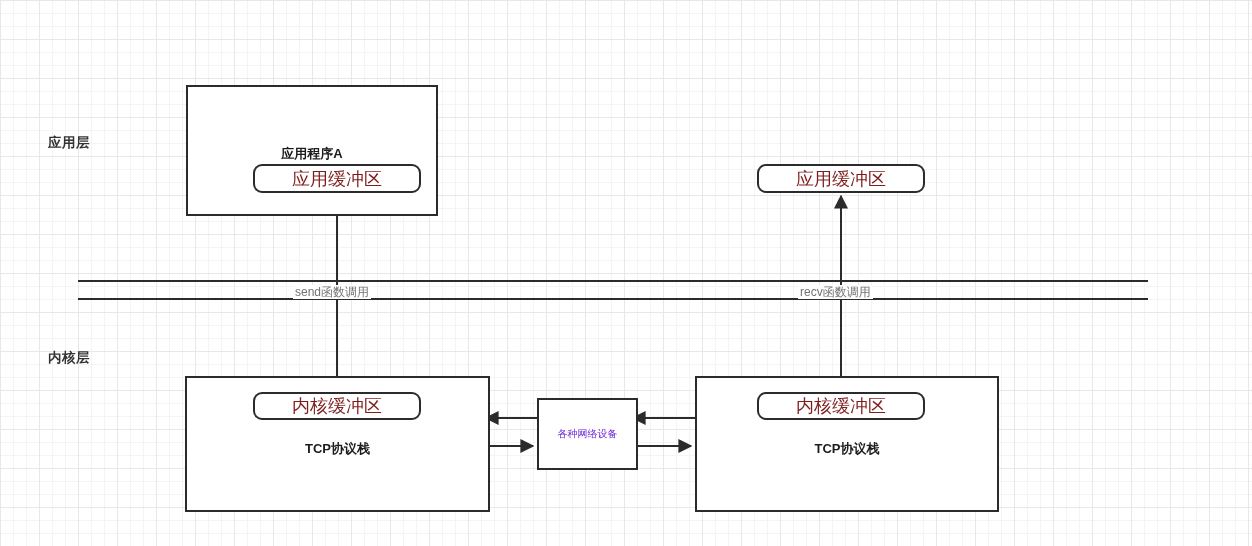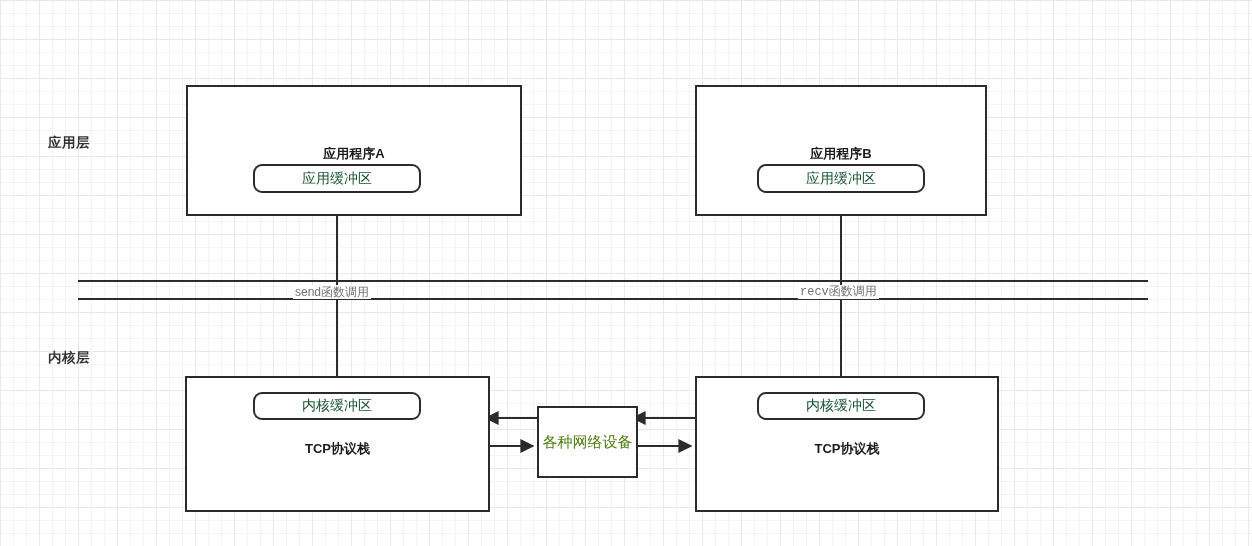--- a/index.html
+++ b/index.html
@@ -60,48 +60,47 @@
   }
   .buffer-box {
     position: absolute;
     background: #ffffff;
     border: 2px solid #2b2b2b;
     border-radius: 9px;
     box-sizing: border-box;
     display: flex;
     align-items: center;
     justify-content: center;
-    font-size: 14px;
-    color: #14532d;
+    font-size: 18px;
+    color: #7f1d1d;
     white-space: nowrap;
   }
   .mid-box {
     position: absolute;
     background: #ffffff;
     border: 2px solid #2b2b2b;
     box-sizing: border-box;
     display: flex;
     align-items: center;
     justify-content: center;
-    font-size: 15px;
-    color: #4d7c0f;
+    font-size: 10px;
+    color: #6d28d9;
     white-space: nowrap;
-    margin-top: 8px;
   }
   .call-label {
     position: absolute;
     background: #ffffff;
     font-size: 12px;
     color: #737373;
     white-space: nowrap;
     padding: 0 2px;
     line-height: 14px;
   }
   #label-send { left: 293px; top: 285px; }
-  #label-recv { left: 798px; top: 285px; font-family: Liberation Mono, monospace; }
+  #label-recv { left: 798px; top: 285px; }
 
   .watermark {
     position: absolute;
     right: 20px;
     bottom: 9px;
     font-size: 16px;
     color: #c2c2c6;
     white-space: nowrap;
     letter-spacing: 0.6px;
   }
@@ -130,28 +129,25 @@
     <line x1="637" y1="418" x2="486" y2="418" stroke="#2b2b2b" stroke-width="2" marker-end="url(#arrow-end)"></line>
 
     <line x1="637" y1="446" x2="691" y2="446" stroke="#2b2b2b" stroke-width="2" marker-end="url(#arrow-end)"></line>
 
     <line x1="695" y1="418" x2="633" y2="418" stroke="#2b2b2b" stroke-width="2" marker-end="url(#arrow-end)"></line>
   </svg>
 
   <div class="layer-label" id="label-app">应用层</div>
   <div class="layer-label" id="label-kernel">内核层</div>
 
-  <div class="outer-box" style="left:186px; top:85px; width:336px; height:131px;">
+  <div class="outer-box" style="left:186px; top:85px; width:252px; height:131px;">
     <div class="box-title" style="top:58px;">应用程序A</div>
   </div>
   <div class="buffer-box" style="left:253px; top:164px; width:168px; height:29px;">应用缓冲区</div>
 
-  <div class="outer-box" style="left:695px; top:85px; width:292px; height:131px;">
-    <div class="box-title" style="top:58px;">应用程序B</div>
-  </div>
   <div class="buffer-box" style="left:757px; top:164px; width:168px; height:29px;">应用缓冲区</div>
 
   <div class="outer-box" style="left:185px; top:376px; width:305px; height:136px;">
     <div class="box-title" style="top:62px;">TCP协议栈</div>
   </div>
   <div class="buffer-box" style="left:253px; top:392px; width:168px; height:28px;">内核缓冲区</div>
 
   <div class="outer-box" style="left:695px; top:376px; width:304px; height:136px;">
     <div class="box-title" style="top:62px;">TCP协议栈</div>
   </div>

